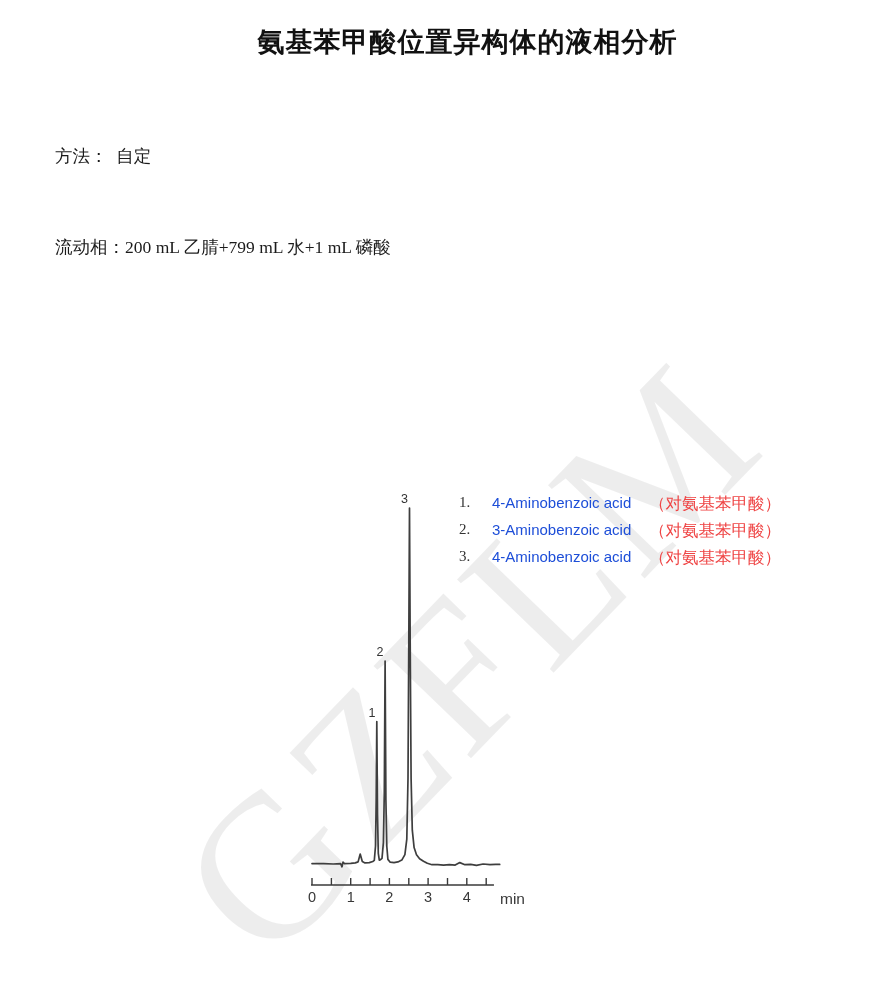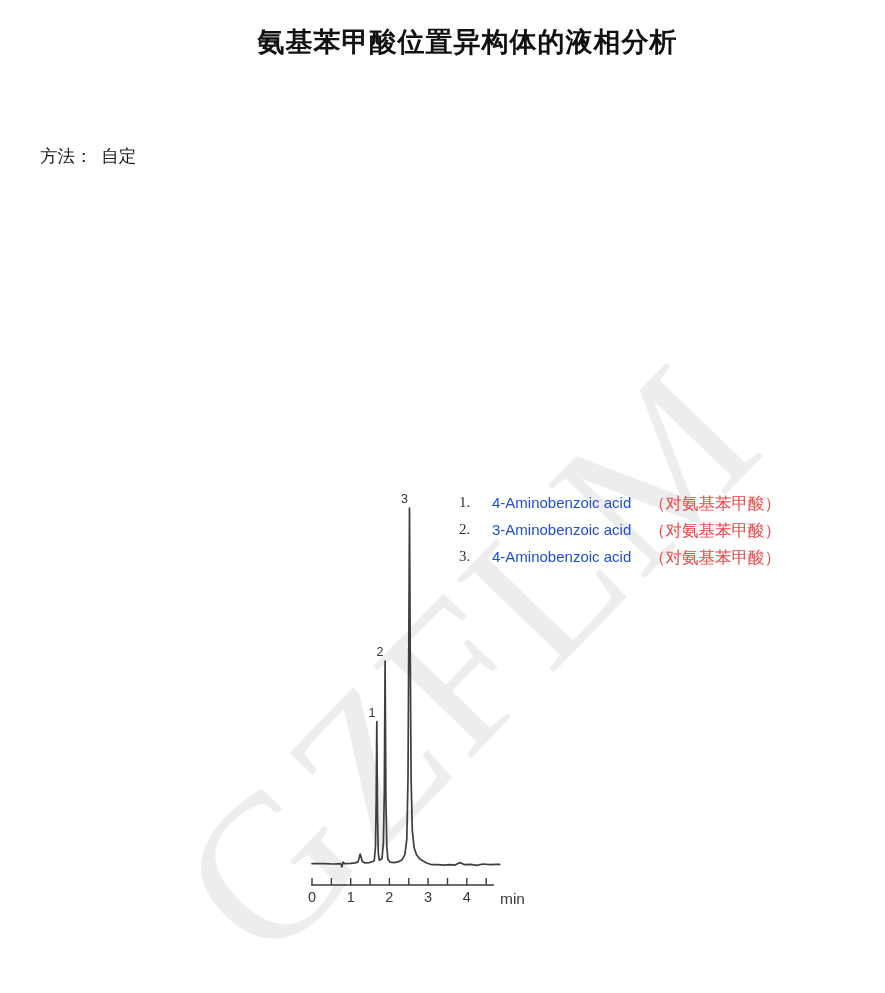--- a/index.html
+++ b/index.html
@@ -13,21 +13,21 @@
     transform:rotate(-46deg);
     font-family:"Liberation Serif",serif;font-size:205px;letter-spacing:6px;
     color:rgba(0,0,0,0.07);z-index:0;pointer-events:none;user-select:none;
     white-space:nowrap;
   }
   .title{
     position:absolute;top:24px;left:0;width:100%;text-align:center;
     transform:translateX(25px);
     font-size:27px;font-weight:bold;letter-spacing:1px;color:#111;z-index:2;
   }
-  .method{position:absolute;left:40px;top:108px;z-index:2;white-space:pre-wrap;}
+  .method{position:absolute;left:55px;top:108px;z-index:2;white-space:pre-wrap;}
   .m-line{height:55px;font-size:17.5px;color:#1b1b1b;}
   .chrom{position:absolute;left:293px;top:478px;width:260px;height:440px;z-index:1;}
   .trace{fill:none;stroke:#3e3e3e;stroke-width:1.7;stroke-linejoin:round;stroke-linecap:round;}
   .axis{stroke:#3a3a3a;stroke-width:1.7;}
   .tick{stroke:#3a3a3a;stroke-width:1.4;}
   .ticklabel{font-family:"Liberation Sans",sans-serif;font-size:14.5px;fill:#383838;}
   .minlabel{font-family:"Liberation Sans",sans-serif;font-size:15.5px;fill:#383838;}
   .peaklabel{font-family:"Liberation Sans",sans-serif;font-size:12.5px;fill:#333;}
   .legend{position:absolute;left:459px;top:494px;z-index:2;}
   .lg-row{display:flex;height:27px;align-items:flex-start;}
@@ -39,20 +39,21 @@
 <body>
 
 <div class="page">
 
   <div class="watermark">GZFLM</div>
 
   <div class="title">氨基苯甲酸位置异构体的液相分析</div>
 
   <div class="method">
     <div class="m-line"><span>方法：</span><span>  自定</span></div>
+    <div class="m-line"><span>流动相：</span><span>200 mL 乙腈+799 mL 水+1 mL 磷酸</span></div>
   </div>
 
   <svg id="chrom-svg" class="chrom" viewBox="0 0 260 440">
       <path d="M19.0 385.6 L30.6 385.6 L40.3 386.0 L47.6 385.6 L49.0 388.8 L50.0 384.2 L51.5 385.6 L57.7 385.3 L62.3 384.9 L65.1 383.9 L67.2 376.0 L69.3 383.5 L72.0 384.9 L76.3 384.6 L79.8 383.5 L81.3 382.4 L82.5 368.2 L83.2 321.9 L83.8 243.6 L84.5 336.2 L85.3 375.3 L86.3 382.1 L87.5 381.7 L89.0 380.3 L90.4 364.6 L91.3 314.8 L92.1 183.1 L92.9 321.9 L93.8 368.2 L94.9 381.4 L97.2 384.2 L101.0 384.6 L104.9 383.9 L108.8 382.1 L111.9 376.7 L113.8 361.1 L115.0 300.6 L115.9 143.9 L116.5 30.0 L117.2 165.3 L118.1 300.6 L119.3 352.2 L121.1 369.6 L123.5 376.7 L126.6 380.7 L130.5 383.2 L134.3 385.3 L139.0 386.7 L144.8 386.7 L150.6 387.1 L156.4 386.7 L162.2 387.1 L166.8 384.6 L171.9 386.7 L177.7 386.4 L183.5 387.4 L190.1 386.0 L197.0 386.7 L202.8 386.4 L206.7 386.4" class="trace"></path>
       <line x1="18" y1="407" x2="200.95500000000004" y2="407" class="axis"></line>
       <line x1="19.0" y1="400" x2="19.0" y2="407" class="tick"></line>
       <line x1="57.7" y1="400" x2="57.7" y2="407" class="tick"></line>
       <line x1="96.4" y1="400" x2="96.4" y2="407" class="tick"></line>
       <line x1="135.1" y1="400" x2="135.1" y2="407" class="tick"></line>
       <line x1="173.8" y1="400" x2="173.8" y2="407" class="tick"></line>

